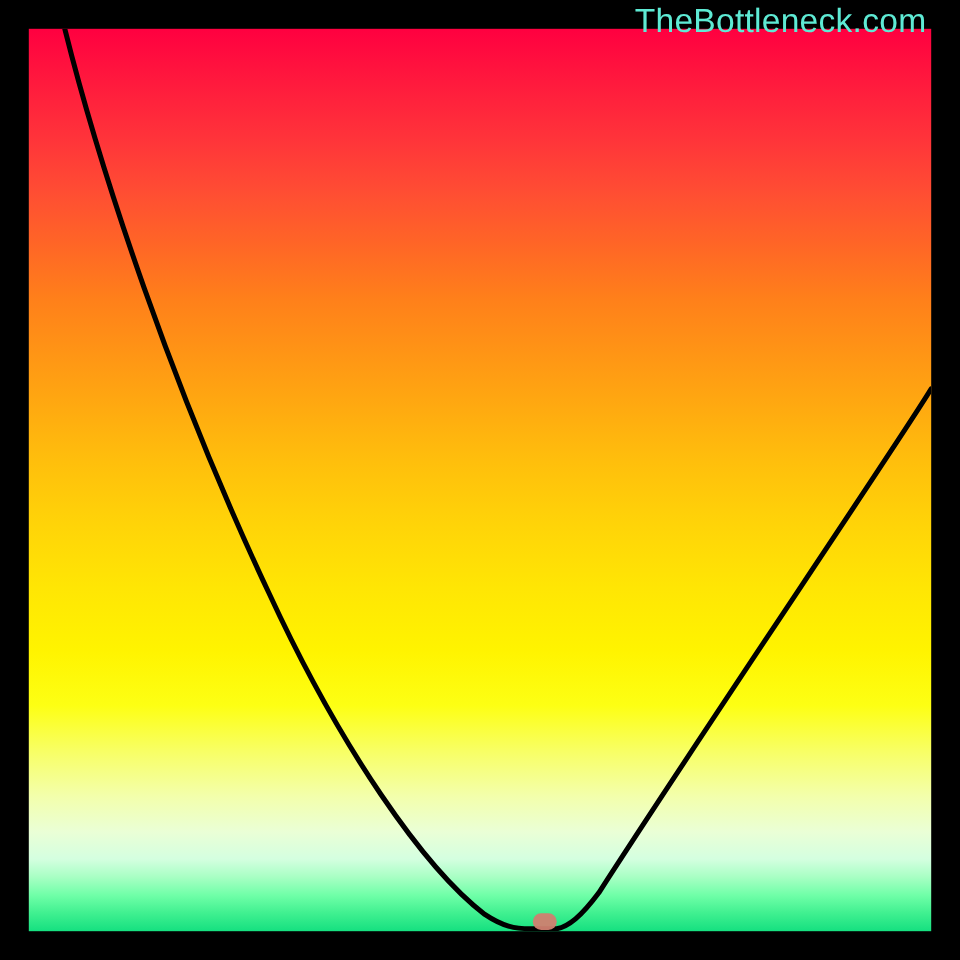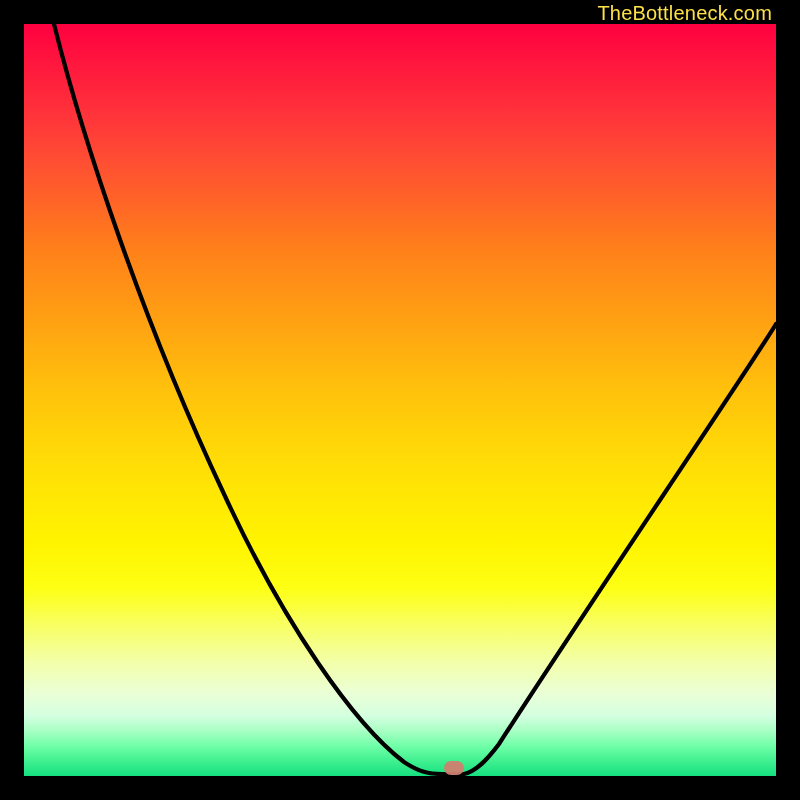--- a/index.html
+++ b/index.html
@@ -48,22 +48,22 @@
       #a8ffc4 94%,
       #70ffa8 96%,
       #40f090 98%,
       #15e080 100%
     );
   }
   .watermark {
     position: absolute;
     top: 2px;
     right: 28px;
-    color: #fde047;
-    font-size: 20px;
+    color: #5eead4;
+    font-size: 28px;
     letter-spacing: 0.2px;
     font-weight: 500;
   }
   svg.curve {
     position: absolute;
     left: 0;
     top: 0;
     width: 752px;
     height: 752px;
   }

